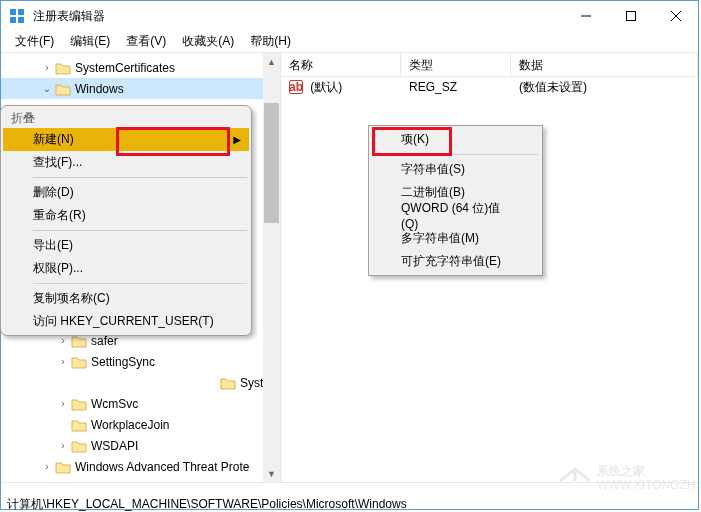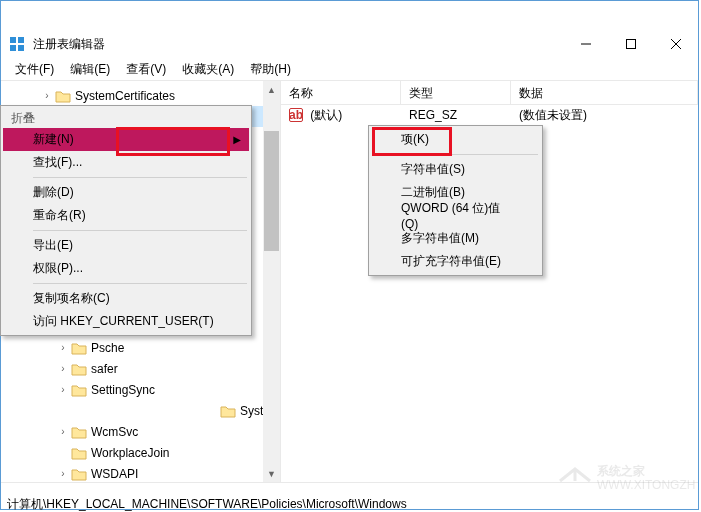--- a/index.html
+++ b/index.html
@@ -1,20 +1,20 @@
 <!DOCTYPE html>
 <html><head>
 <meta charset="utf-8">
 <style>
 * { box-sizing: border-box; margin: 0; padding: 0; font-family: "Microsoft YaHei", "Segoe UI", sans-serif; font-size: 12px; }
 body { width: 701px; height: 512px; overflow: hidden; position: relative; background: #fff; }
 
 .window { width: 699px; height: 510px; border: 1px solid #5a9bd5; display: flex; flex-direction: column; background: #fff; }
 
-.titlebar { height: 30px; display: flex; align-items: center; padding: 0 0 0 8px; margin-top: 28px; }
+.titlebar { height: 30px; display: flex; align-items: center; padding: 0 0 0 8px; }
 .titlebar .app-icon { width: 16px; height: 16px; margin-right: 8px; }
 .titlebar .title { flex: 1; }
 .win-controls { display: flex; }
 .win-btn { width: 45px; height: 28px; display: flex; align-items: center; justify-content: center; }
 
 .menubar { height: 22px; display: flex; align-items: center; padding: 0 6px; border-bottom: 1px solid #e9e9e9; }
 .menubar span { padding: 2px 8px; }
 
 .content { flex: 1; display: flex; position: relative; overflow: hidden; }
 
@@ -32,23 +32,23 @@
 .list-pane { flex: 1; position: relative; }
 .list-header { height: 24px; display: flex; border-bottom: 1px solid #e9e9e9; }
 .list-header .col { padding: 4px 8px; border-right: 1px solid #e9e9e9; }
 .list-row { display: flex; height: 20px; align-items: center; }
 .list-row .cell { padding: 0 8px; }
 .list-row .ab-icon { width:14px; height:14px; display:inline-flex; align-items:center; justify-content:center; border:1px solid #c33; color:#c33; font-size:12px; font-weight:bold; border-radius:2px; margin-right:4px;}
 
 .statusbar { height: 22px; border-top: 1px solid #e9e9e9; padding: 13px 6px; }
 
 .context-menu { position: absolute; background: #f0f0f0; border: 1px solid #a0a0a0; box-shadow: 3px 3px 4px rgba(0,0,0,0.25); padding: 2px; }
-.cm1 { left: 116; top: 105px; width: 252px; }
+.cm1 { left: 116; top: 105px; width: 252px; border-radius: 7px; }
 .cm-item { height: 23px; display: flex; align-items: center; padding: 0 24px 0 30px; position: relative; }
-.cm-item.hl { background: #be185d; }
+.cm-item.hl { background: #eab308; }
 .cm-item .arrow { position: absolute; right: 8px; font-size: 10px;}
 .cm-sep { height: 1px; background: #d0d0d0; margin: 3px 2px 3px 30px; }
 .cm-title { height: 20px; padding: 2px 6px 0 8px; color: #5a5a5a; }
 .cm2 { left: 368px; top: 125px; width: 175px; }
 
 .red-box { position: absolute; border: 3px solid #e81123; pointer-events: none; }
 .rb1 { left: 116px; top: 127px; width: 114px; height: 29px; }
 .rb2 { left: 372px; top: 127px; width: 80px; height: 29px; }
 
 .watermark { position: absolute; right: 6px; bottom: 18px; opacity: .18; pointer-events:none;}

